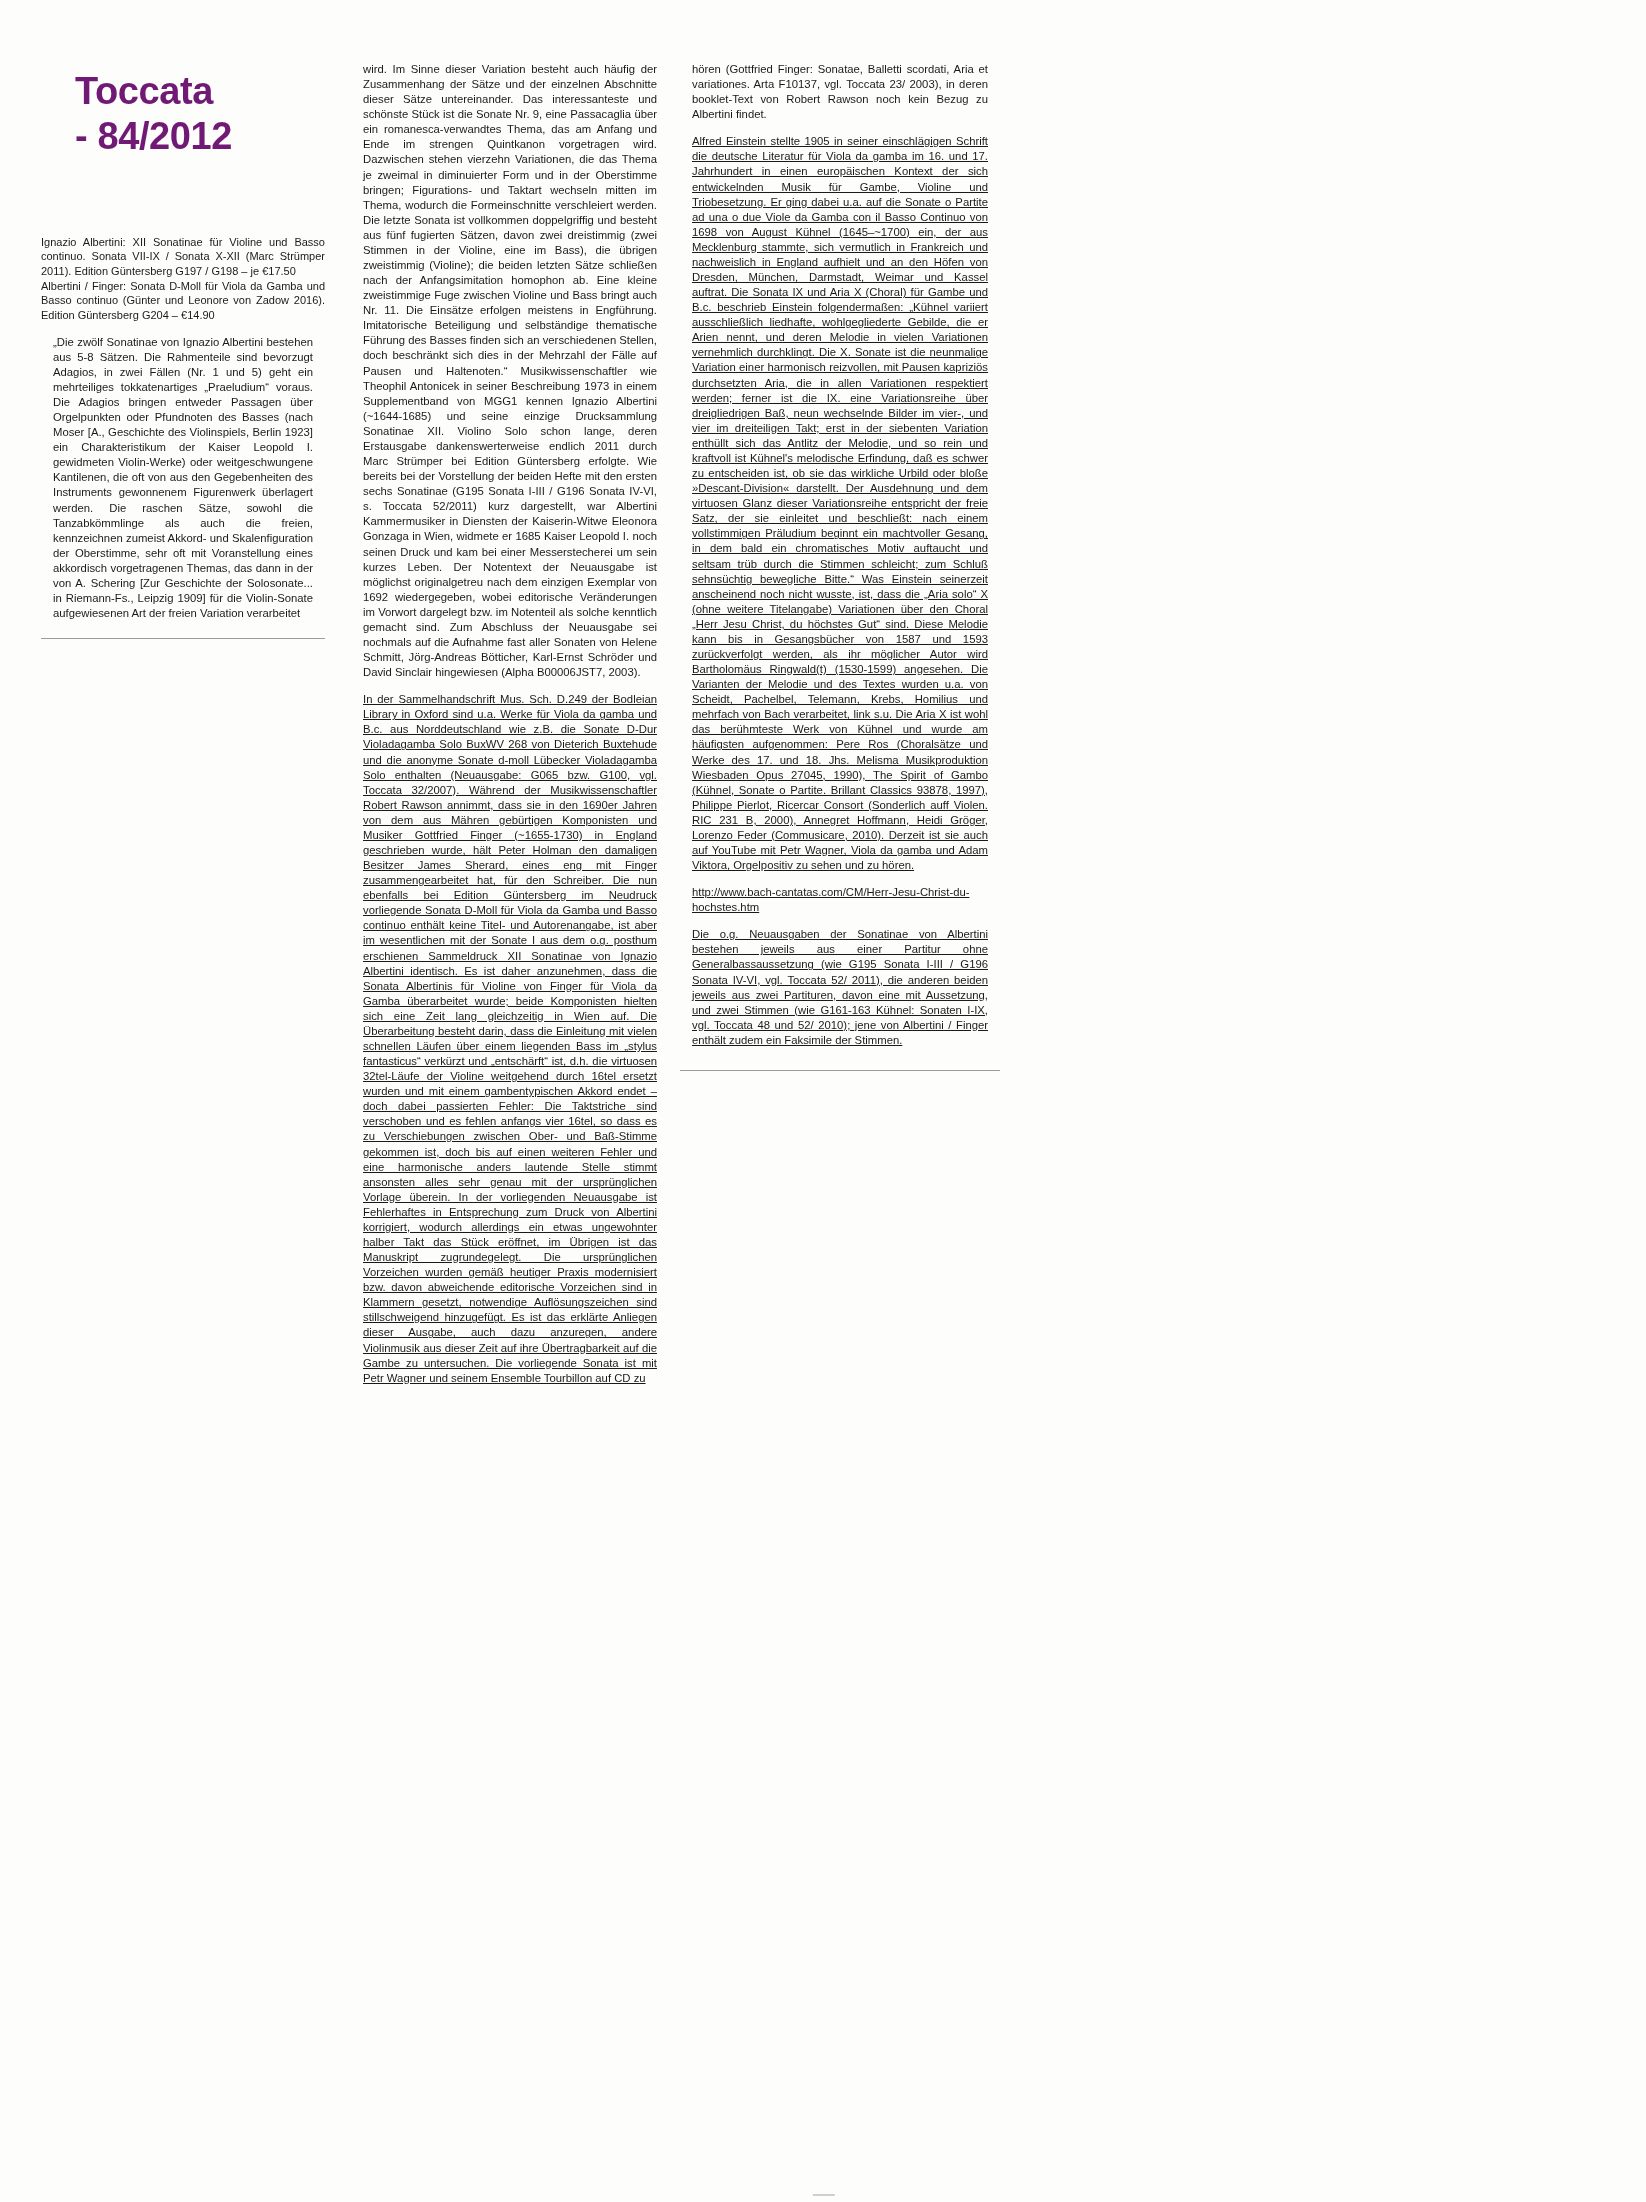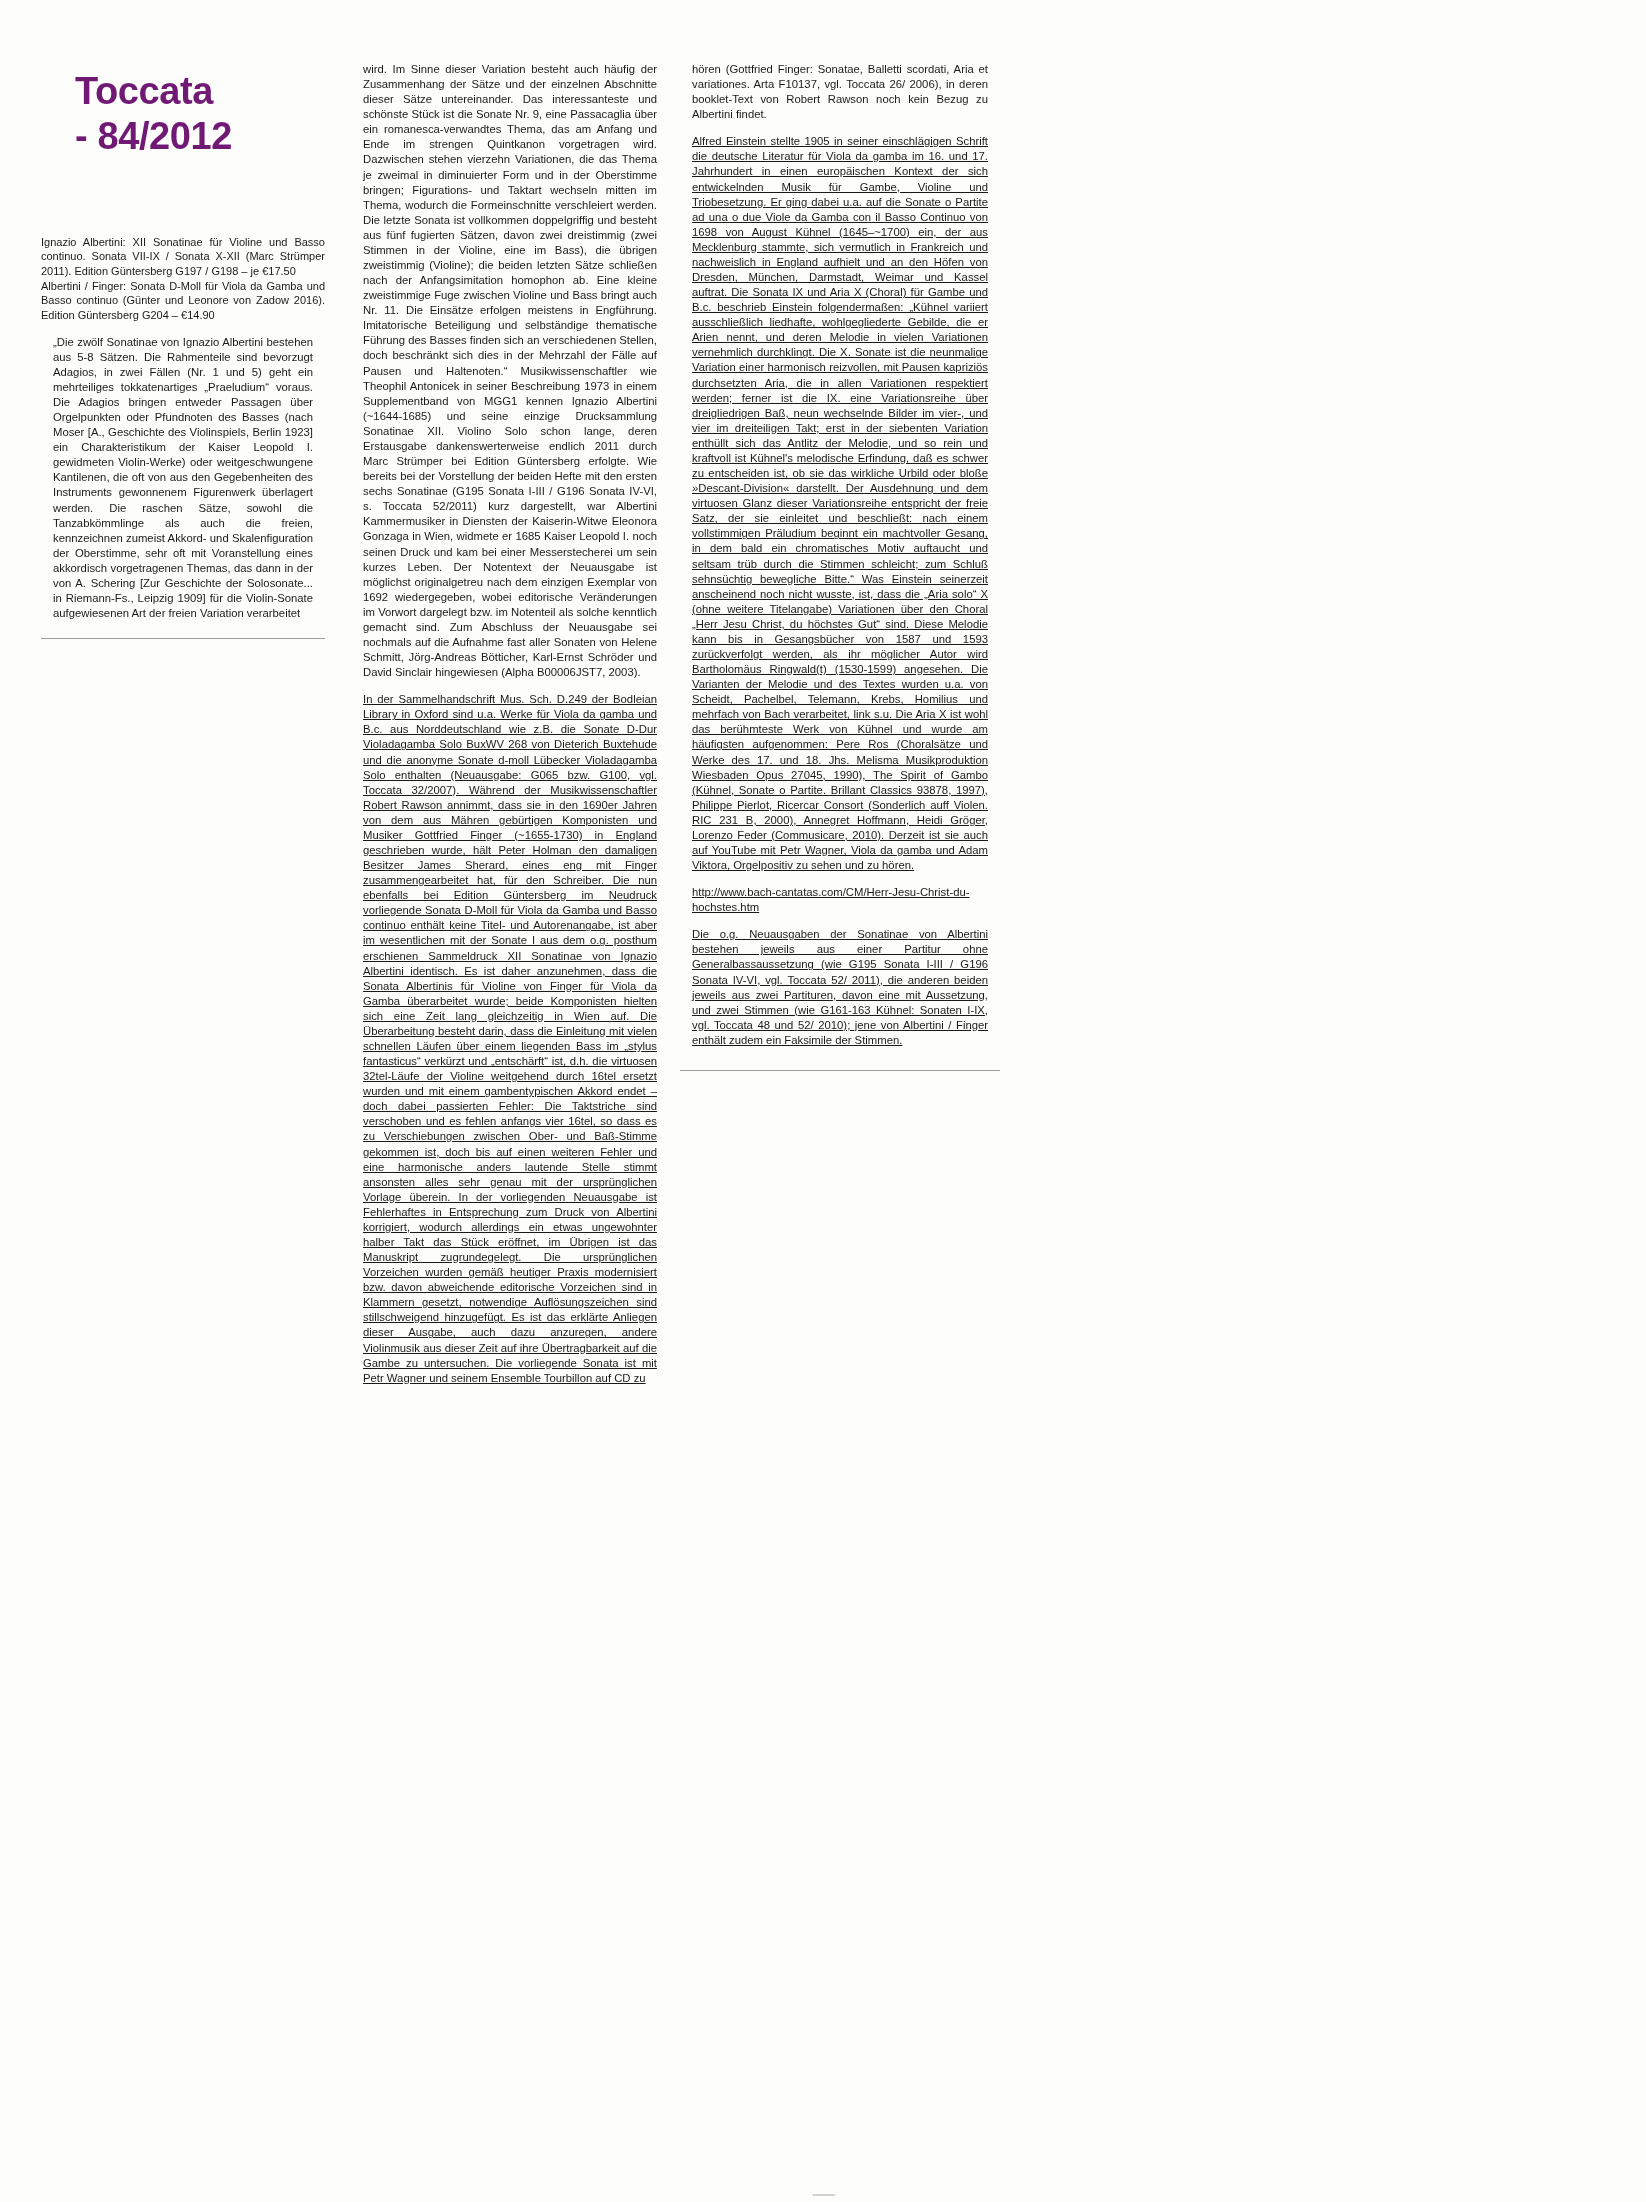--- a/index.html
+++ b/index.html
@@ -137,21 +137,21 @@
 
   <div class="col col-mid">
     <div class="bodytext">
       <p>wird. Im Sinne dieser Variation besteht auch häufig der Zusammenhang der Sätze und der einzelnen Abschnitte dieser Sätze untereinander. Das interessanteste und schönste Stück ist die Sonate Nr. 9, eine Passacaglia über ein romanesca-verwandtes Thema, das am Anfang und Ende im strengen Quintkanon vorgetragen wird. Dazwischen stehen vierzehn Variationen, die das Thema je zweimal in diminuierter Form und in der Oberstimme bringen; Figurations- und Taktart wechseln mitten im Thema, wodurch die Formeinschnitte verschleiert werden. Die letzte Sonata ist vollkommen doppelgriffig und besteht aus fünf fugierten Sätzen, davon zwei dreistimmig (zwei Stimmen in der Violine, eine im Bass), die übrigen zweistimmig (Violine); die beiden letzten Sätze schließen nach der Anfangsimitation homophon ab. Eine kleine zweistimmige Fuge zwischen Violine und Bass bringt auch Nr. 11. Die Einsätze erfolgen meistens in Engführung. Imitatorische Beteiligung und selbständige thematische Führung des Basses finden sich an verschiedenen Stellen, doch beschränkt sich dies in der Mehrzahl der Fälle auf Pausen und Haltenoten.“ Musikwissenschaftler wie Theophil Antonicek in seiner Beschreibung 1973 in einem Supplementband von MGG1 kennen Ignazio Albertini (~1644-1685) und seine einzige Drucksammlung Sonatinae XII. Violino Solo schon lange, deren Erstausgabe dankenswerterweise endlich 2011 durch Marc Strümper bei Edition Güntersberg erfolgte. Wie bereits bei der Vorstellung der beiden Hefte mit den ersten sechs Sonatinae (G195 Sonata I-III / G196 Sonata IV-VI, s. Toccata 52/2011) kurz dargestellt, war Albertini Kammermusiker in Diensten der Kaiserin-Witwe Eleonora Gonzaga in Wien, widmete er 1685 Kaiser Leopold I. noch seinen Druck und kam bei einer Messerstecherei um sein kurzes Leben. Der Notentext der Neuausgabe ist möglichst originalgetreu nach dem einzigen Exemplar von 1692 wiedergegeben, wobei editorische Veränderungen im Vorwort dargelegt bzw. im Notenteil als solche kenntlich gemacht sind. Zum Abschluss der Neuausgabe sei nochmals auf die Aufnahme fast aller Sonaten von Helene Schmitt, Jörg-Andreas Bötticher, Karl-Ernst Schröder und David Sinclair hingewiesen (Alpha B00006JST7, 2003).</p>
       <p>In der Sammelhandschrift Mus. Sch. D.249 der Bodleian Library in Oxford sind u.a. Werke für Viola da gamba und B.c. aus Norddeutschland wie z.B. die Sonate D-Dur Violadagamba Solo BuxWV 268 von Dieterich Buxtehude und die anonyme Sonate d-moll Lübecker Violadagamba Solo enthalten (Neuausgabe: G065 bzw. G100, vgl. Toccata 32/2007). Während der Musikwissenschaftler Robert Rawson annimmt, dass sie in den 1690er Jahren von dem aus Mähren gebürtigen Komponisten und Musiker Gottfried Finger (~1655-1730) in England geschrieben wurde, hält Peter Holman den damaligen Besitzer James Sherard, eines eng mit Finger zusammengearbeitet hat, für den Schreiber. Die nun ebenfalls bei Edition Güntersberg im Neudruck vorliegende Sonata D-Moll für Viola da Gamba und Basso continuo enthält keine Titel- und Autorenangabe, ist aber im wesentlichen mit der Sonate I aus dem o.g. posthum erschienen Sammeldruck XII Sonatinae von Ignazio Albertini identisch. Es ist daher anzunehmen, dass die Sonata Albertinis für Violine von Finger für Viola da Gamba überarbeitet wurde; beide Komponisten hielten sich eine Zeit lang gleichzeitig in Wien auf. Die Überarbeitung besteht darin, dass die Einleitung mit vielen schnellen Läufen über einem liegenden Bass im „stylus fantasticus“ verkürzt und „entschärft“ ist, d.h. die virtuosen 32tel-Läufe der Violine weitgehend durch 16tel ersetzt wurden und mit einem gambentypischen Akkord endet – doch dabei passierten Fehler: Die Taktstriche sind verschoben und es fehlen anfangs vier 16tel, so dass es zu Verschiebungen zwischen Ober- und Baß-Stimme gekommen ist, doch bis auf einen weiteren Fehler und eine harmonische anders lautende Stelle stimmt ansonsten alles sehr genau mit der ursprünglichen Vorlage überein. In der vorliegenden Neuausgabe ist Fehlerhaftes in Entsprechung zum Druck von Albertini korrigiert, wodurch allerdings ein etwas ungewohnter halber Takt das Stück eröffnet, im Übrigen ist das Manuskript zugrundegelegt. Die ursprünglichen Vorzeichen wurden gemäß heutiger Praxis modernisiert bzw. davon abweichende editorische Vorzeichen sind in Klammern gesetzt, notwendige Auflösungszeichen sind stillschweigend hinzugefügt. Es ist das erklärte Anliegen dieser Ausgabe, auch dazu anzuregen, andere Violinmusik aus dieser Zeit auf ihre Übertragbarkeit auf die Gambe zu untersuchen. Die vorliegende Sonata ist mit Petr Wagner und seinem Ensemble Tourbillon auf CD zu</p>
     </div>
   </div>
 
   <div class="col col-right">
     <div class="bodytext">
-      <p>hören (Gottfried Finger: Sonatae, Balletti scordati, Aria et variationes. Arta F10137, vgl. Toccata 26/ 2006), in deren booklet-Text von Robert Rawson noch kein Bezug zu Albertini findet.</p>
+      <p>hören (Gottfried Finger: Sonatae, Balletti scordati, Aria et variationes. Arta F10137, vgl. Toccata 23/ 2003), in deren booklet-Text von Robert Rawson noch kein Bezug zu Albertini findet.</p>
       <p>Alfred Einstein stellte 1905 in seiner einschlägigen Schrift die deutsche Literatur für Viola da gamba im 16. und 17. Jahrhundert in einen europäischen Kontext der sich entwickelnden Musik für Gambe, Violine und Triobesetzung. Er ging dabei u.a. auf die Sonate o Partite ad una o due Viole da Gamba con il Basso Continuo von 1698 von August Kühnel (1645–~1700) ein, der aus Mecklenburg stammte, sich vermutlich in Frankreich und nachweislich in England aufhielt und an den Höfen von Dresden, München, Darmstadt, Weimar und Kassel auftrat. Die Sonata IX und Aria X (Choral) für Gambe und B.c. beschrieb Einstein folgendermaßen: „Kühnel variiert ausschließlich liedhafte, wohlgegliederte Gebilde, die er Arien nennt, und deren Melodie in vielen Variationen vernehmlich durchklingt. Die X. Sonate ist die neunmalige Variation einer harmonisch reizvollen, mit Pausen kapriziös durchsetzten Aria, die in allen Variationen respektiert werden; ferner ist die IX. eine Variationsreihe über dreigliedrigen Baß, neun wechselnde Bilder im vier-, und vier im dreiteiligen Takt; erst in der siebenten Variation enthüllt sich das Antlitz der Melodie, und so rein und kraftvoll ist Kühnel's melodische Erfindung, daß es schwer zu entscheiden ist, ob sie das wirkliche Urbild oder bloße »Descant-Division« darstellt. Der Ausdehnung und dem virtuosen Glanz dieser Variationsreihe entspricht der freie Satz, der sie einleitet und beschließt: nach einem vollstimmigen Präludium beginnt ein machtvoller Gesang, in dem bald ein chromatisches Motiv auftaucht und seltsam trüb durch die Stimmen schleicht; zum Schluß sehnsüchtig bewegliche Bitte.“ Was Einstein seinerzeit anscheinend noch nicht wusste, ist, dass die „Aria solo“ X (ohne weitere Titelangabe) Variationen über den Choral „Herr Jesu Christ, du höchstes Gut“ sind. Diese Melodie kann bis in Gesangsbücher von 1587 und 1593 zurückverfolgt werden, als ihr möglicher Autor wird Bartholomäus Ringwald(t) (1530-1599) angesehen. Die Varianten der Melodie und des Textes wurden u.a. von Scheidt, Pachelbel, Telemann, Krebs, Homilius und mehrfach von Bach verarbeitet, link s.u. Die Aria X ist wohl das berühmteste Werk von Kühnel und wurde am häufigsten aufgenommen: Pere Ros (Choralsätze und Werke des 17. und 18. Jhs. Melisma Musikproduktion Wiesbaden Opus 27045, 1990), The Spirit of Gambo (Kühnel, Sonate o Partite. Brillant Classics 93878, 1997), Philippe Pierlot, Ricercar Consort (Sonderlich auff Violen. RIC 231 B, 2000), Annegret Hoffmann, Heidi Gröger, Lorenzo Feder (Commusicare, 2010). Derzeit ist sie auch auf YouTube mit Petr Wagner, Viola da gamba und Adam Viktora, Orgelpositiv zu sehen und zu hören.</p>
       <p><a class="url" href="#">http://www.bach-cantatas.com/CM/Herr-Jesu-Christ-du-hochstes.htm</a></p>
       <p>Die o.g. Neuausgaben der Sonatinae von Albertini bestehen jeweils aus einer Partitur ohne Generalbassaussetzung (wie G195 Sonata I-III / G196 Sonata IV-VI, vgl. Toccata 52/ 2011), die anderen beiden jeweils aus zwei Partituren, davon eine mit Aussetzung, und zwei Stimmen (wie G161-163 Kühnel: Sonaten I-IX, vgl. Toccata 48 und 52/ 2010); jene von Albertini / Finger enthält zudem ein Faksimile der Stimmen.</p>
     </div>
     <div class="right-rule"></div>
   </div>
 
   <div class="footer-mark"></div>
 </div>
 

